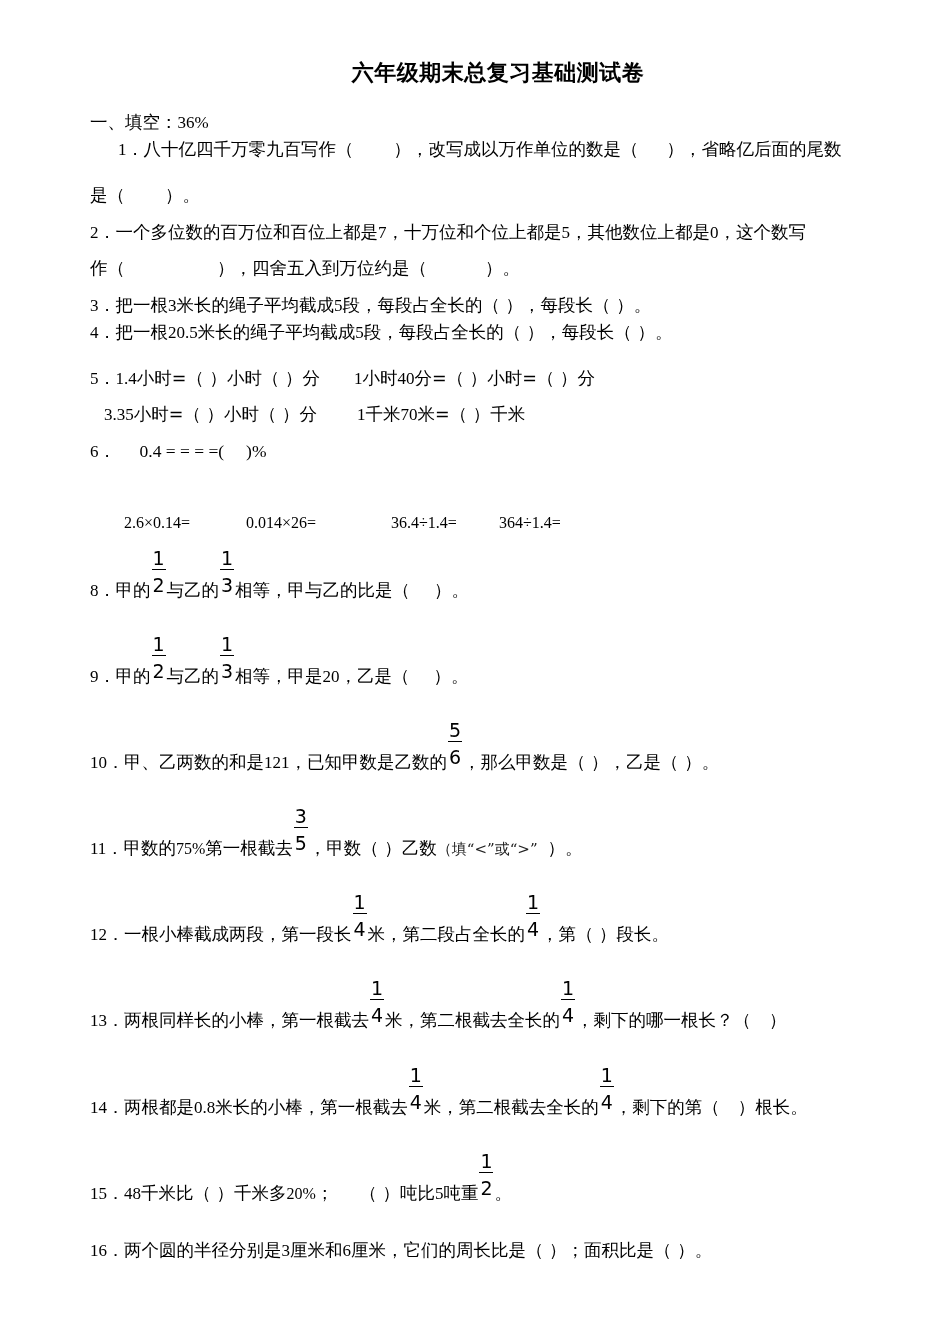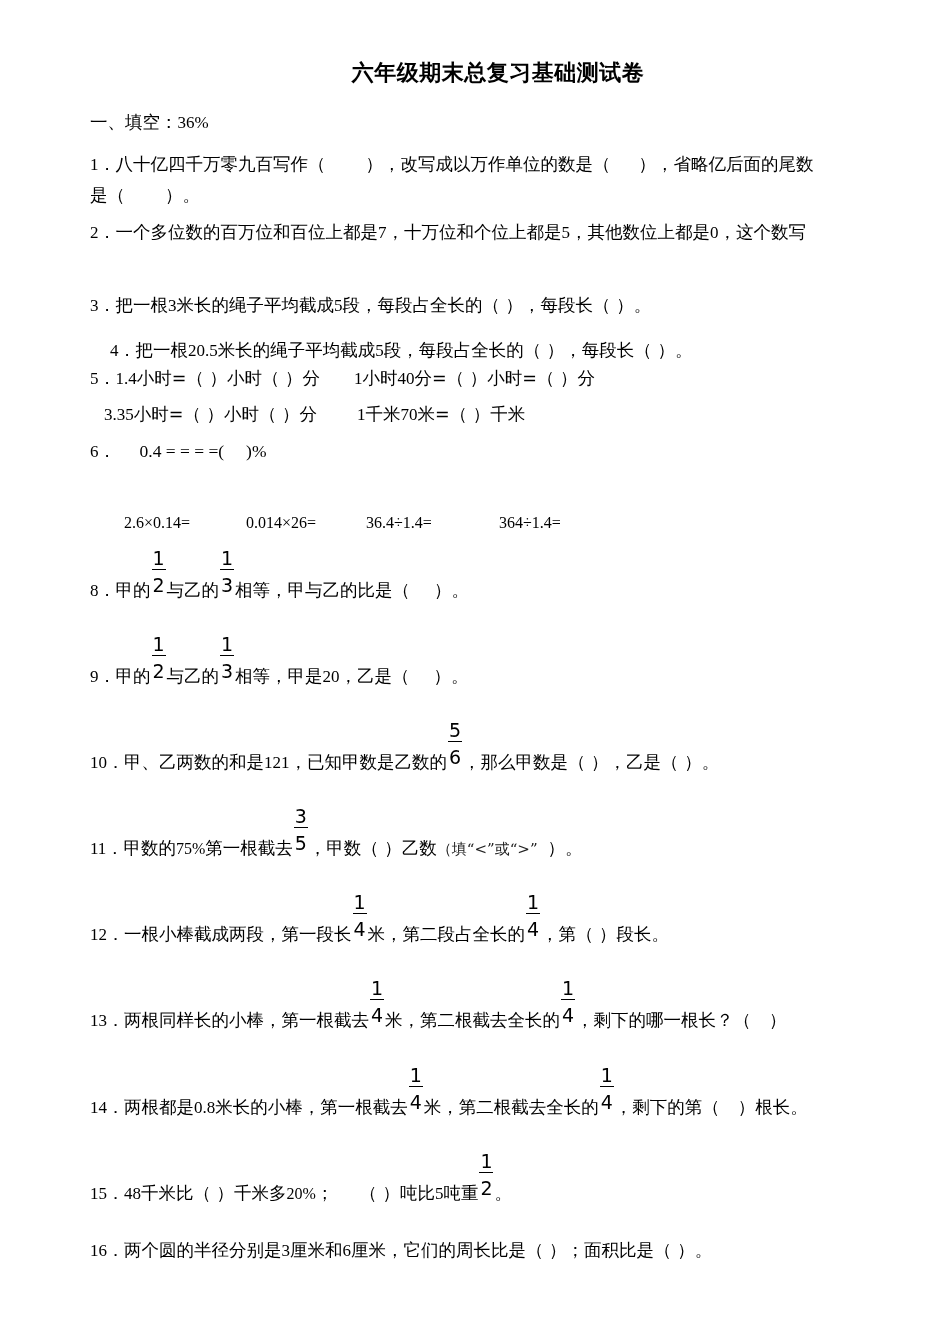--- a/index.html
+++ b/index.html
@@ -42,54 +42,57 @@
 <body>
 
 <div class="page">
 
   <div class="title">六年级期末总复习基础测试卷</div>
 
   <div class="line" style="top:110px;">
     <span>一、填空：</span><span class="num">36%</span>
   </div>
 
-  <div class="line" style="top:152px;">
+  <div class="line" style="top:137px;margin-left:28px;">
     <span class="num">1．</span><span>八十亿四千万零九百写作（</span><span class="blank" style="width:40px"></span><span>），改写成以万作单位的数是（</span><span class="blank" style="width:28px"></span><span>），省略亿后面的尾数</span>
   </div>
   <div class="line" style="top:183px;">
     <span>是（</span><span class="blank" style="width:40px"></span><span>）。</span>
   </div>
 
   <div class="line" style="top:220px;">
     <span class="num">2．</span><span>一个多位数的百万位和百位上都是</span><span class="num">7</span><span>，十万位和个位上都是</span><span class="num">5</span><span>，其他数位上都是</span><span class="num">0</span><span>，这个数写</span>
   </div>
+  <div class="line" style="top:256px;">
+    <span>作（</span><span class="blank" style="width:92px"></span><span>），四舍五入到万位约是（</span><span class="blank" style="width:58px"></span><span>）。</span>
+  </div>
 
   <div class="line" style="top:293px;">
     <span class="num">3．</span><span>把一根</span><span class="num">3</span><span>米长的绳子平均截成</span><span class="num">5</span><span>段，每段占全长的（  ），每段长（  ）。</span>
   </div>
 
-  <div class="line" style="top:338px;margin-left:20px;">
+  <div class="line" style="top:320px;">
     <span class="num">4．</span><span>把一根</span><span class="num">20.5</span><span>米长的绳子平均截成</span><span class="num">5</span><span>段，每段占全长的（  ），每段长（  ）。</span>
   </div>
 
   <div class="line" style="top:366px;">
     <span class="num">5．</span><span class="num">1.4</span><span>小时=（ ）小时（ ）分</span><span class="blank" style="width:34px"></span><span class="num">1</span><span>小时</span><span class="num">40</span><span>分=（ ）小时=（ ）分</span>
   </div>
   <div class="line" style="top:402px; left:104px;">
     <span class="num">3.35</span><span>小时=（ ）小时（ ）分</span><span class="blank" style="width:40px"></span><span class="num">1</span><span>千米</span><span class="num">70</span><span>米=（  ）千米</span>
   </div>
 
   <div class="line" style="top:439px;">
     <span class="num">6．</span><span class="serif" style="white-space:pre">0.4 = = = =(     )%</span>
   </div>
 
   <div class="line serif" style="top:511px; left:100px; font-size:16px;">
     <span style="position:absolute; left:0;">2.6×0.14=</span>
     <span style="position:absolute; left:122px;">0.014×26=</span>
-    <span style="position:absolute; left:242px;text-align:right;">36.4÷1.4=</span>
+    <span style="position:absolute; left:267px;text-align:right;">36.4÷1.4=</span>
     <span style="position:absolute; left:375px;">364÷1.4=</span>
   </div>
 
   <div class="line" style="top:578px;">
     <span class="num">8．</span><span>甲的</span><span class="frac"><span class="numer">1</span><span class="denom">2</span></span><span>与乙的</span><span class="frac"><span class="numer">1</span><span class="denom">3</span></span><span>相等，甲与乙的比是（</span><span class="blank" style="width:24px"></span><span>）。</span>
   </div>
 
   <div class="line" style="top:664px;">
     <span class="num">9．</span><span>甲的</span><span class="frac"><span class="numer">1</span><span class="denom">2</span></span><span>与乙的</span><span class="frac"><span class="numer">1</span><span class="denom">3</span></span><span>相等，甲是</span><span class="num">20</span><span>，乙是（</span><span class="blank" style="width:24px"></span><span>）。</span>
   </div>

